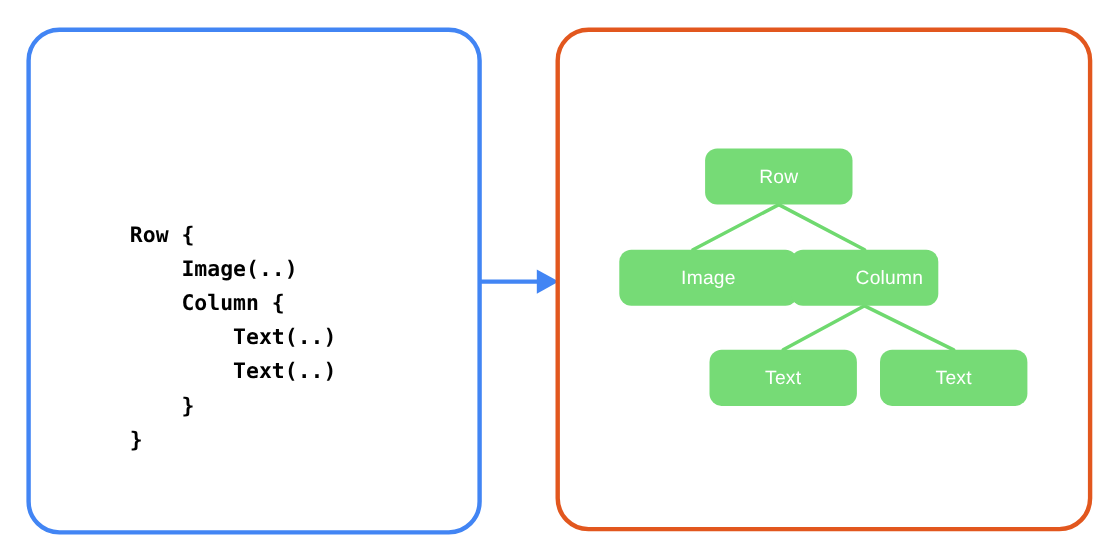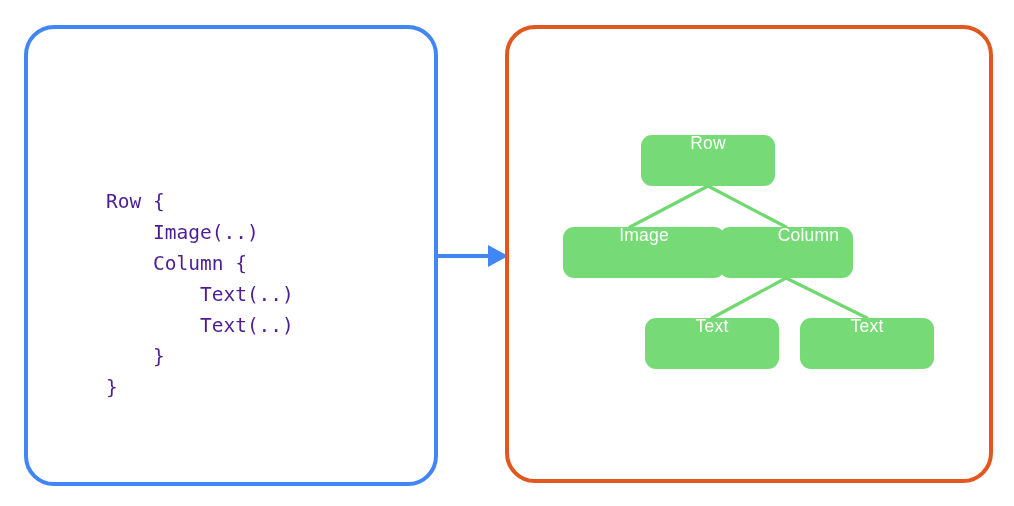--- a/index.html
+++ b/index.html
@@ -43,27 +43,28 @@
     border-width: 4px;
     border-color: #e2571e;
     border-radius: 30px;
   }
 
   
   #code-block {
     position: absolute;
     left: 74px;
     top: 153px;
-    margin: 4px;
+    margin: 16px;
     font-family: "DejaVu Sans Mono", "Liberation Mono", monospace;
     font-size: 19.5px;
     line-height: 31px;
-    color: #4c1d95;
+    color: #000000;
     white-space: pre;
     letter-spacing: 0px;
+    font-weight: bold;
   }
 
   
   #transform-arrow {
     position: absolute;
     left: 430px;
     top: 240px;
     width: 84px;
     height: 34px;
   }
@@ -83,21 +84,21 @@
     top: 0;
     width: 488px;
     height: 458px;
   }
   .node {
     position: absolute;
     box-sizing: border-box;
     background: #76db76;
     border-radius: 11px;
     display: flex;
-    align-items: flex-start;
+    align-items: center;
     justify-content: center;
     color: #ffffff;
     font-family: "Liberation Sans", sans-serif;
     font-size: 17.5px;
     font-weight: 400;
     letter-spacing: 0.2px;
     pointer-events: auto;
     cursor: default;
     user-select: none;
   }

